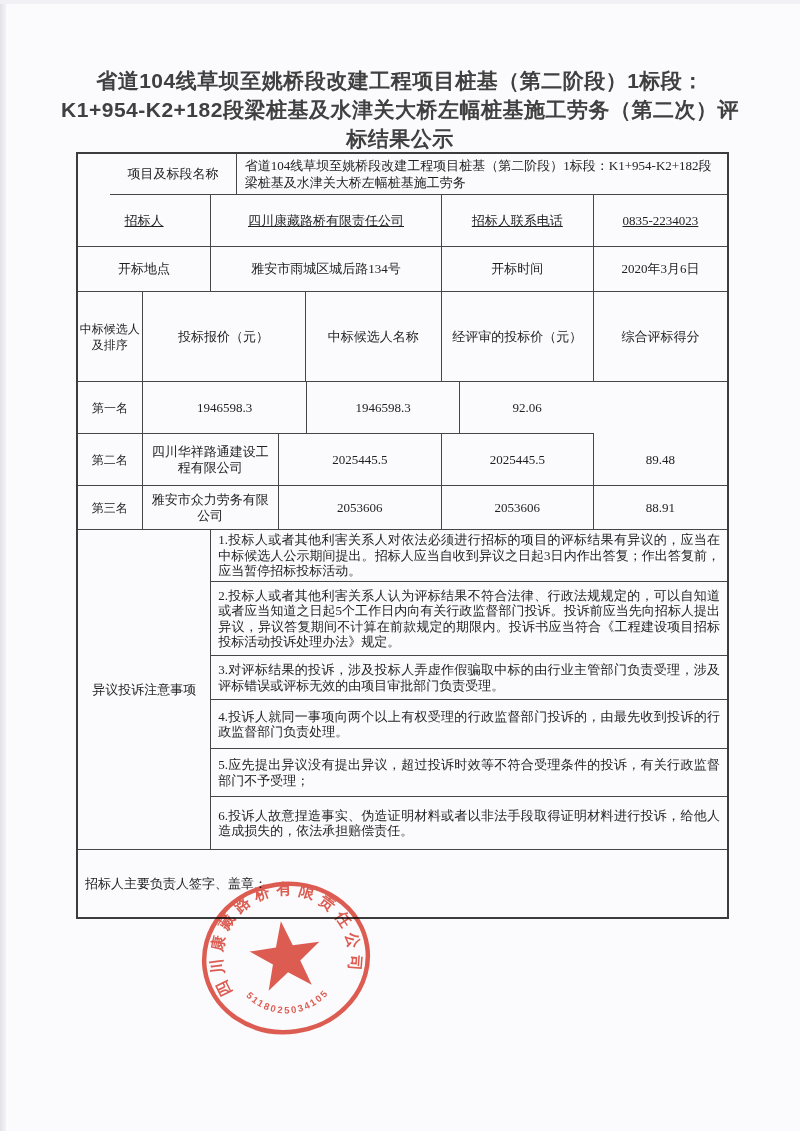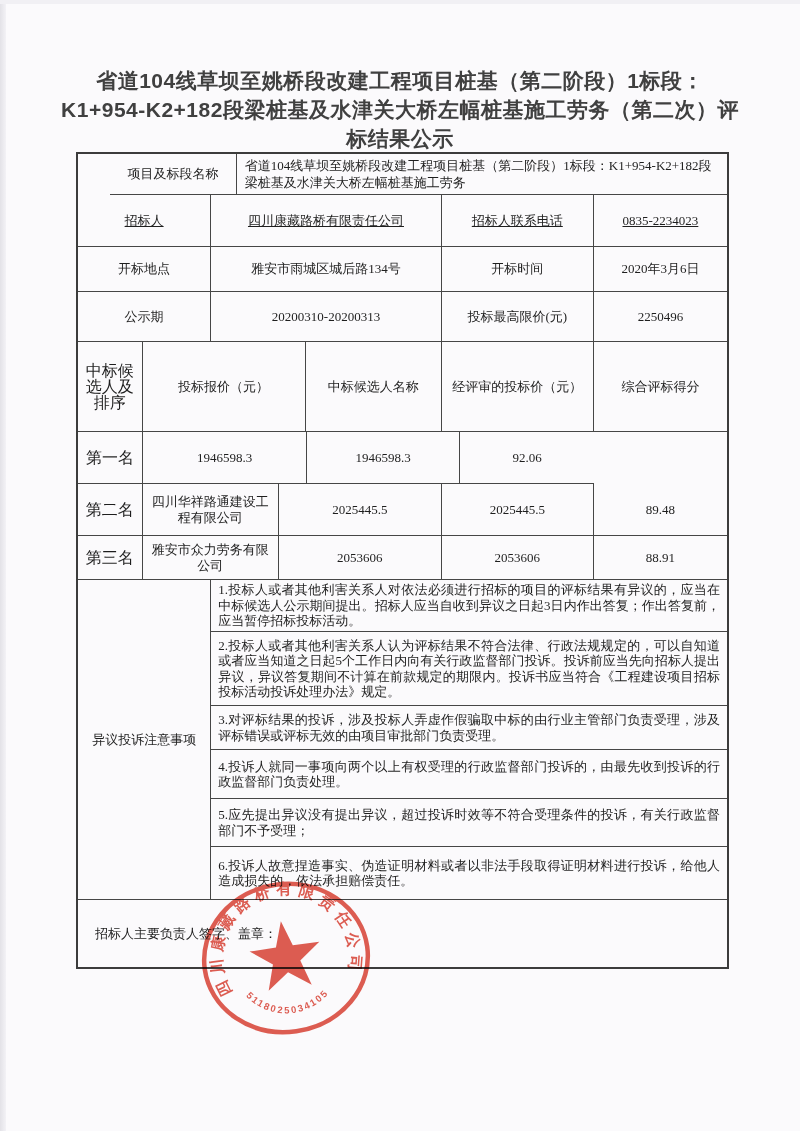--- a/index.html
+++ b/index.html
@@ -49,21 +49,21 @@
   .h-r2{height:52px;text-decoration:underline;}
   .h-r3{height:45px;}
   .h-r4{height:50px;}
   .h-head{height:90px;}
   .h-c1{height:52px;}
   .h-c2{height:52px;}
   .h-c3{height:44px;}
   .h-sig{height:67px;}
 
   
-  .cw-rank{width:65px;font-size:16px;padding:1px;}
+  .cw-rank{width:65px;font-size:12px;padding:1px;}
   .cw-name{width:137px;}
   .cw-bid{width:164px;}
   .cw-eval{width:153px;}
   .cw-score{width:134px;}
 
   .proj-val{line-height:17px;padding:3px 8px;}
 
   
   .obj-wrap{display:flex;}
   .obj-label{
@@ -78,21 +78,21 @@
     display:flex;align-items:center;
     padding:3px 7px;line-height:15.5px;text-align:justify;
   }
   .oi-1{height:52px;}
   .oi-2{height:74px;}
   .oi-3{height:44px;}
   .oi-4{height:49px;}
   .oi-5{height:48px;}
   .oi-6{height:53px;}
 
-  .sig-row .cell{border-bottom:none;justify-content:flex-start;text-align:left;padding-left:17px;}
+  .sig-row .cell{border-bottom:none;justify-content:flex-start;text-align:left;padding-left:7px;}
 
   .stamp{
     position:absolute;left:180px;top:862px;
     mix-blend-mode:multiply;opacity:0.82;
     pointer-events:none;
   }
   .stamp text{
     font-family:"Liberation Sans","DejaVu Sans",sans-serif;
     font-weight:bold;fill:#d93a2c;
   }
@@ -119,26 +119,20 @@
     <div class="cell w-v2 lc">0835-2234023</div>
   </div>
 
   <div class="row h-r3">
     <div class="cell w-label">开标地点</div>
     <div class="cell w-val">雅安市雨城区城后路134号</div>
     <div class="cell w-l2">开标时间</div>
     <div class="cell w-v2 lc">2020年3月6日</div>
   </div>
 
-  <div class="row h-r4">
-    <div class="cell w-label">公示期</div>
-    <div class="cell w-val">20200310-20200313</div>
-    <div class="cell w-l2">投标最高限价(元)</div>
-    <div class="cell w-v2 lc">2250496</div>
-  </div>
 
   <div class="row h-head">
     <div class="cell cw-rank">中标候选人及排序</div>
     <div class="cell cw-bid">投标报价（元）</div>
     <div class="cell cw-name">中标候选人名称</div>
     <div class="cell cw-eval">经评审的投标价（元）</div>
     <div class="cell cw-score lc">综合评标得分</div>
   </div>
 
   <div class="row h-c1">

